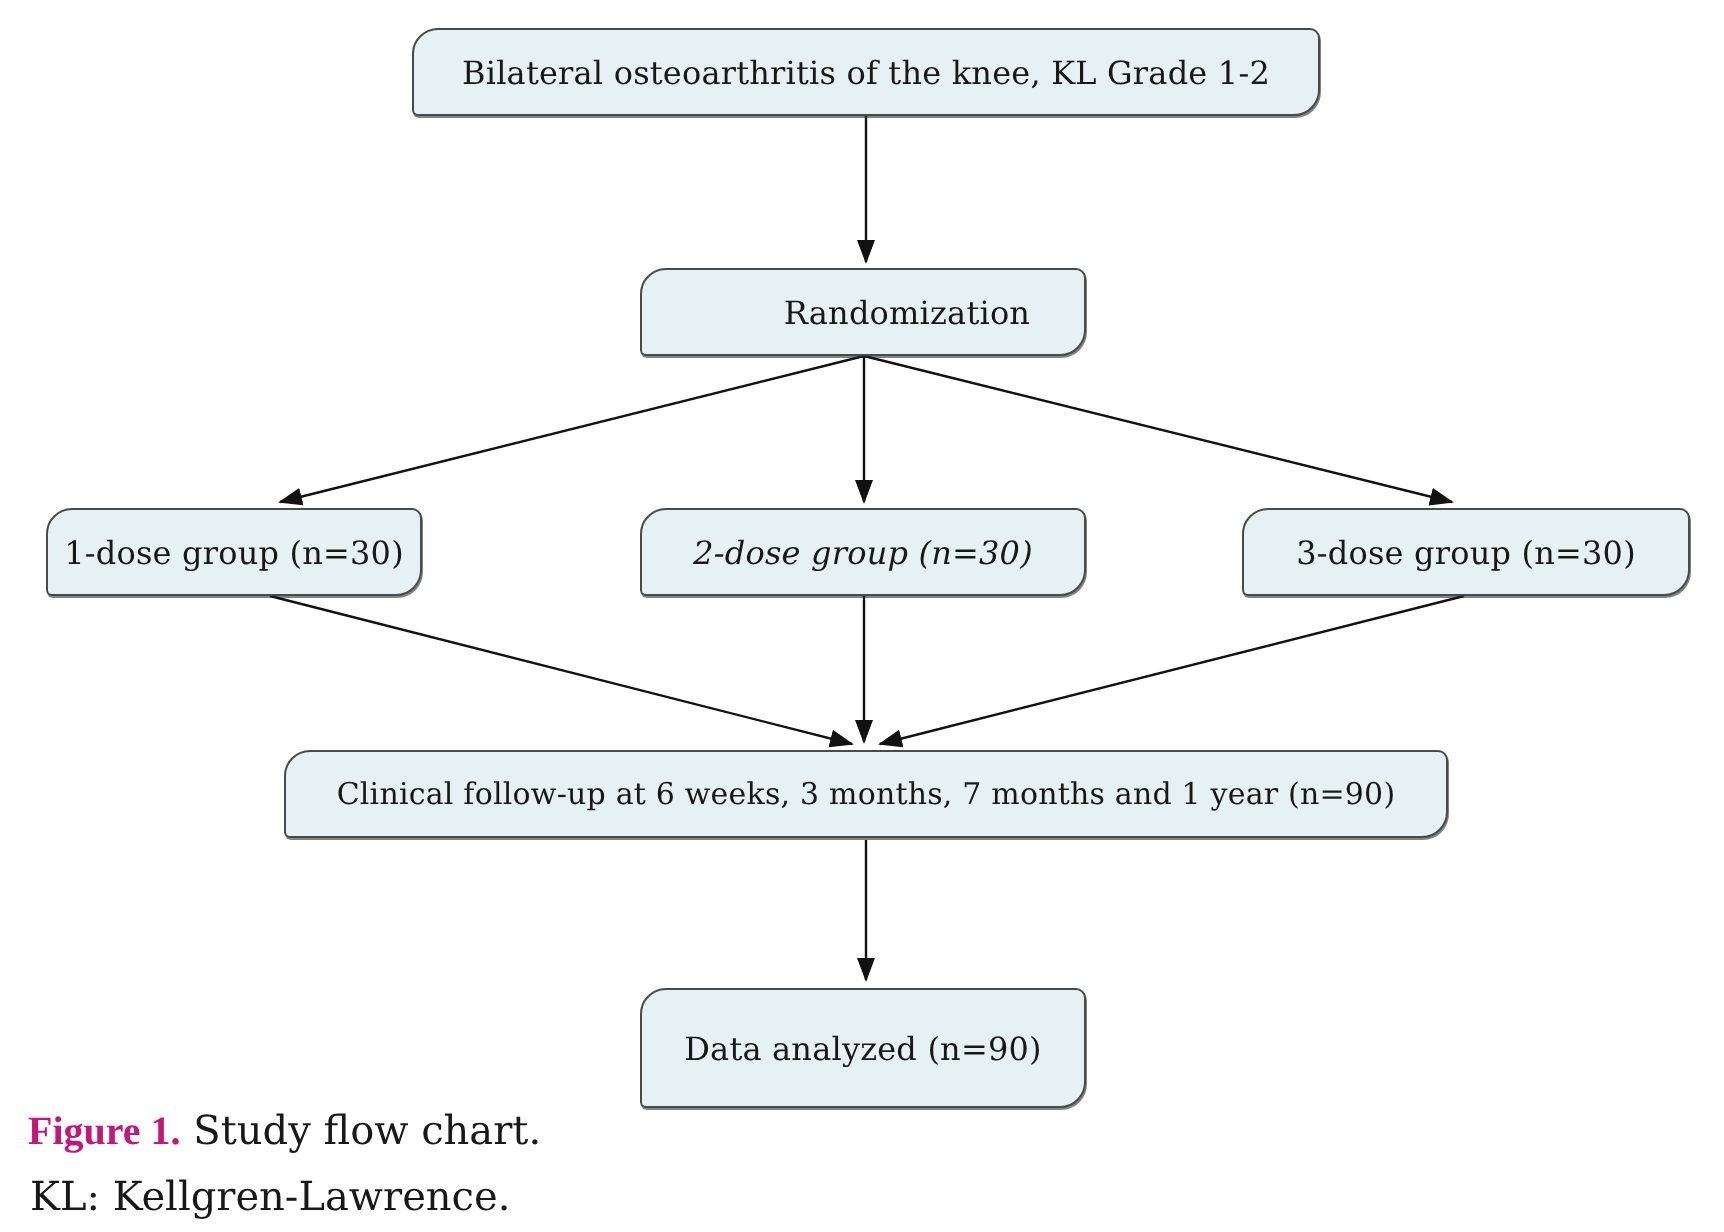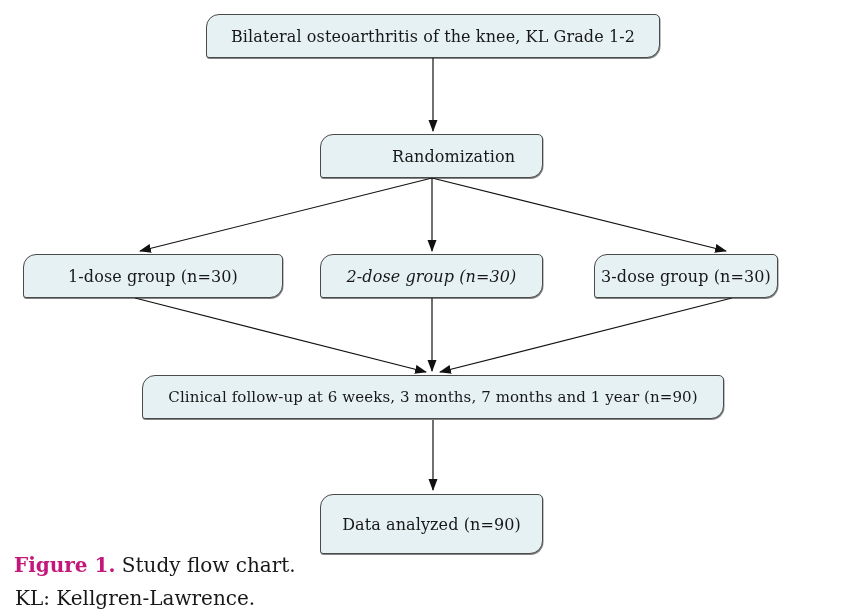--- a/index.html
+++ b/index.html
@@ -40,20 +40,21 @@
   .caption {
     position: absolute;
     left: 14px;
     top: 553px;
     font-size: 20px;
     color: var(--text, #181818);
   }
   .caption .fig-num {
     color: var(--caption-accent, #c3187a);
     font-weight: bold;
+    font-family: Liberation Serif, serif;
   }
   .footnote {
     position: absolute;
     left: 15px;
     top: 586px;
     font-size: 20px;
     color: var(--text, #181818);
   }
 </style>
 </head>
@@ -78,29 +79,29 @@
   </svg>
 
   <div class="node" style="left:206px; top:14px; width:454px; height:44px;align-items:center;">
     <span>Bilateral osteoarthritis of the knee, KL Grade 1-2</span>
   </div>
 
   <div class="node" style="left:320px; top:134px; width:223px; height:44px;padding-left:44px;">
     <span>Randomization</span>
   </div>
 
-  <div class="node" style="left:23px; top:254px; width:260px; height:44px;">
+  <div class="node" style="left:23px; top:254px; width:188px; height:44px;">
     <span>1-dose group (n=30)</span>
   </div>
 
   <div class="node" style="left:320px; top:254px; width:223px; height:44px;font-style:italic;">
     <span>2-dose group (n=30)</span>
   </div>
 
-  <div class="node" style="left:594px; top:254px; width:184px; height:44px;">
+  <div class="node" style="left:621px; top:254px; width:224px; height:44px;">
     <span>3-dose group (n=30)</span>
   </div>
 
   <div class="node node--wide" style="left:142px; top:375px; width:582px; height:44px;">
     <span>Clinical follow-up at 6 weeks, 3 months, 7 months and 1 year (n=90)</span>
   </div>
 
   <div class="node" style="left:320px; top:494px; width:223px; height:60px;">
     <span>Data analyzed (n=90)</span>
   </div>

